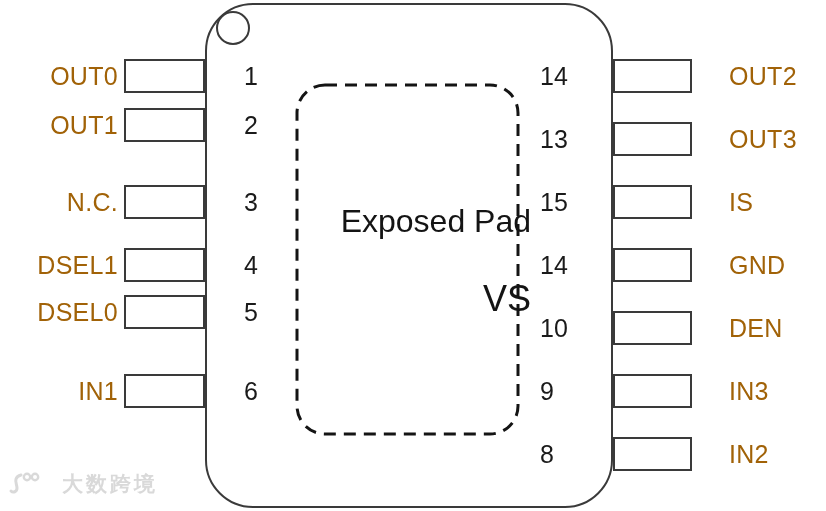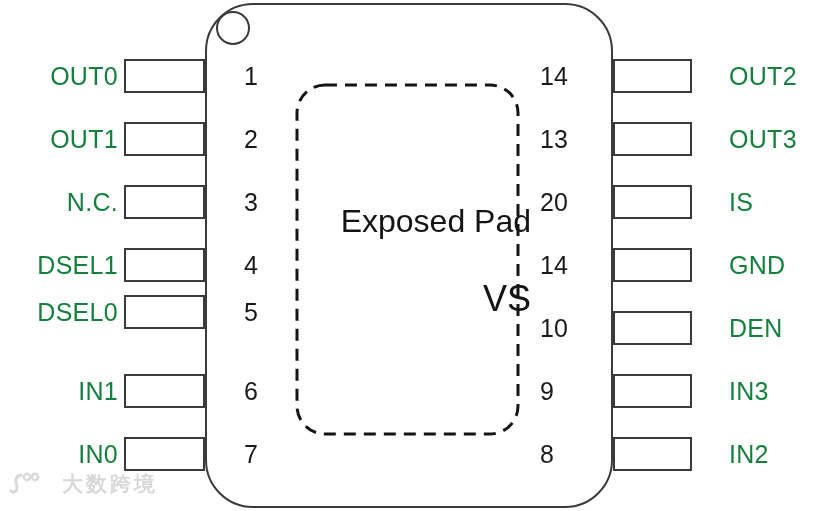--- a/index.html
+++ b/index.html
@@ -11,21 +11,21 @@
     position:absolute;left:205px;top:3px;width:408px;height:505px;
     border:2px solid #3a3a3a;border-radius:48px;background:#ffffff;box-sizing:border-box;
   }
   .pin1-circle{
     position:absolute;left:216px;top:11px;width:34px;height:34px;
     border:2px solid #3a3a3a;border-radius:50%;box-sizing:border-box;background:#ffffff;
   }
   .pin-row{position:absolute;height:34px;display:flex;align-items:center;}
   .pin-row.left{left:0;}
   .pin-row.right{left:540px;}
-  .pin-label{font-size:25px;color:#15803d;letter-spacing:0.3px;}
+  .pin-label{font-size:25px;color:#a16207;letter-spacing:0.3px;}
   .pin-row.left .pin-label{width:118px;text-align:right;}
   .pin-row.right .pin-label{margin-left:37px;text-align:center;}
   .pin-box{
     width:81px;height:34px;border:2px solid #3a3a3a;background:#ffffff;
     box-sizing:border-box;flex:0 0 auto;
   }
   .pin-row.left .pin-box{margin-left:6px;}
   .pin-row.right .pin-box{margin-left:16px;width:79px;}
   .pin-num{font-size:25px;color:#1a1a1a;}
   .pin-row.left .pin-num{margin-left:39px;}
@@ -57,21 +57,21 @@
     <rect x="2" y="2" width="221" height="349" rx="28" ry="28" fill="none" stroke="#141414" stroke-width="3" stroke-dasharray="12 8"></rect>
   </svg>
   <div class="pad-label line1">Exposed Pad</div>
   <div class="pad-label line2">VS</div>
 
   <div class="pin-row left" style="top:59px">
     <span class="pin-label">OUT0</span>
     <span class="pin-box"></span>
     <span class="pin-num">1</span>
   </div>
-  <div class="pin-row left" style="top:122px">
+  <div class="pin-row left" style="top:108px">
     <span class="pin-label">OUT1</span>
     <span class="pin-box"></span>
     <span class="pin-num">2</span>
   </div>
   <div class="pin-row left" style="top:185px">
     <span class="pin-label">N.C.</span>
     <span class="pin-box"></span>
     <span class="pin-num">3</span>
   </div>
   <div class="pin-row left" style="top:248px">
@@ -82,38 +82,33 @@
   <div class="pin-row left" style="top:295px">
     <span class="pin-label">DSEL0</span>
     <span class="pin-box"></span>
     <span class="pin-num">5</span>
   </div>
   <div class="pin-row left" style="top:374px">
     <span class="pin-label">IN1</span>
     <span class="pin-box"></span>
     <span class="pin-num">6</span>
   </div>
-  <div class="pin-row left" style="top:437px">
-    <span class="pin-label">IN0</span>
-    <span class="pin-box"></span>
-    <span class="pin-num">7</span>
-  </div>
 
   <div class="pin-row right" style="top:59px">
     <span class="pin-num">14</span>
     <span class="pin-box"></span>
     <span class="pin-label">OUT2</span>
   </div>
   <div class="pin-row right" style="top:122px">
     <span class="pin-num">13</span>
     <span class="pin-box"></span>
     <span class="pin-label">OUT3</span>
   </div>
   <div class="pin-row right" style="top:185px">
-    <span class="pin-num">20</span>
+    <span class="pin-num">15</span>
     <span class="pin-box"></span>
     <span class="pin-label">IS</span>
   </div>
   <div class="pin-row right" style="top:248px">
     <span class="pin-num">14</span>
     <span class="pin-box"></span>
     <span class="pin-label">GND</span>
   </div>
   <div class="pin-row right" style="top:311px">
     <span class="pin-num">10</span>

